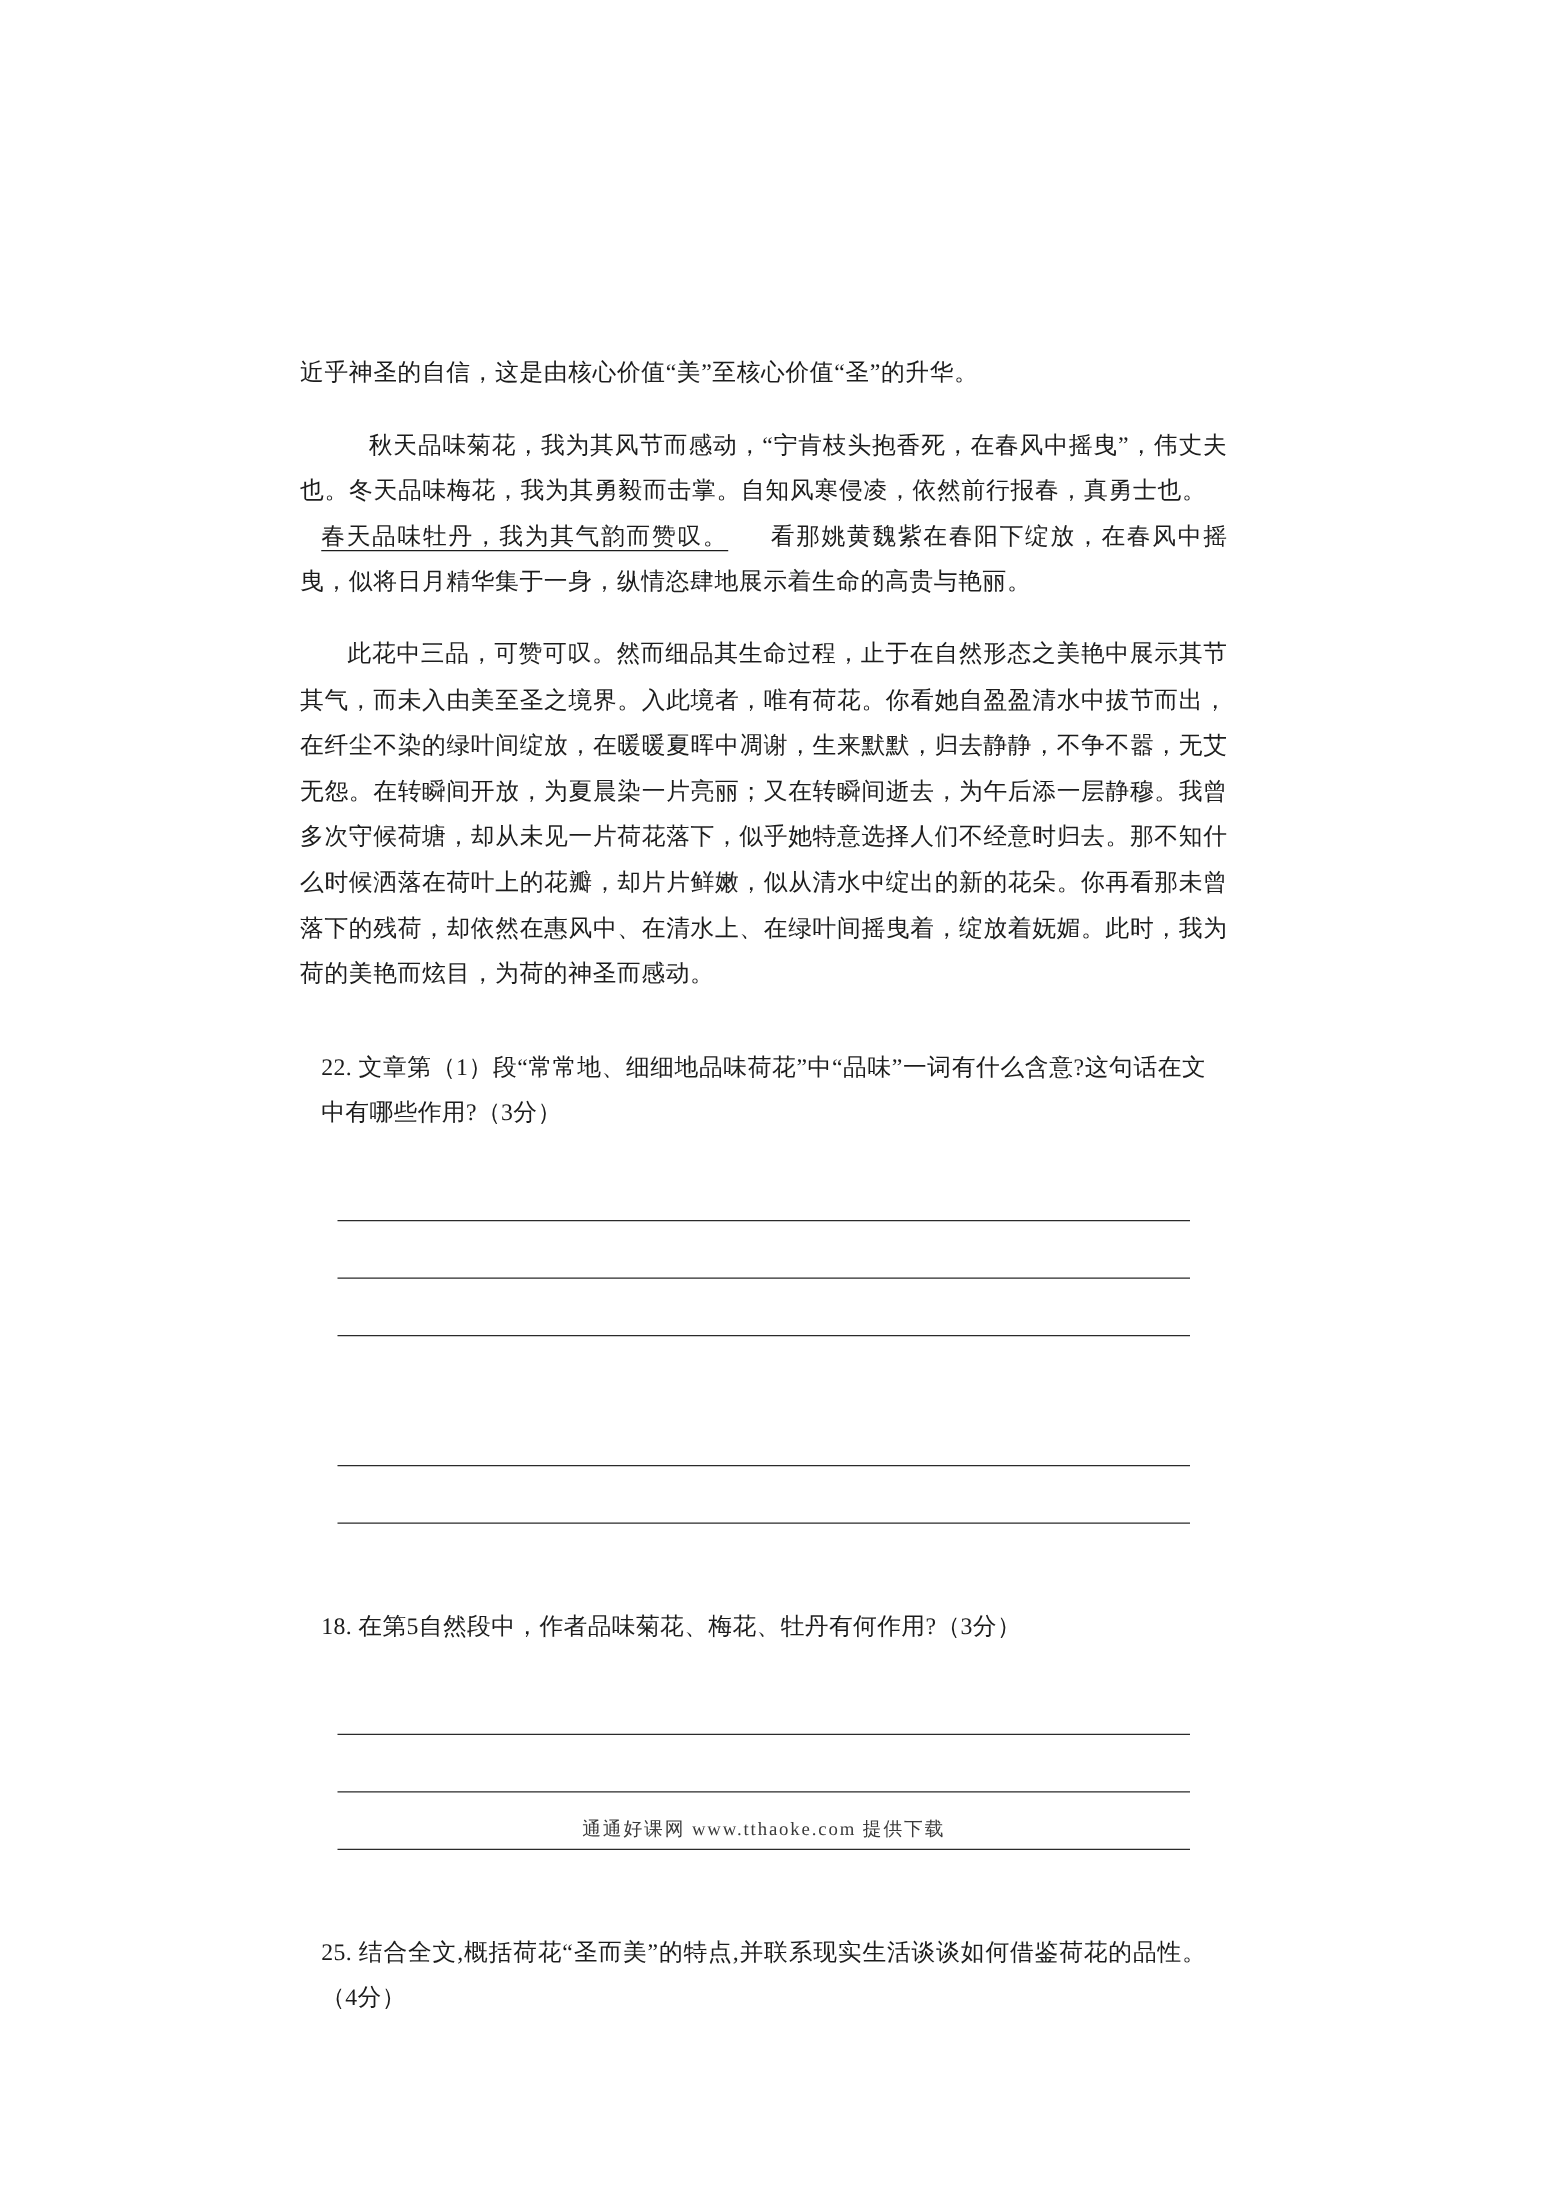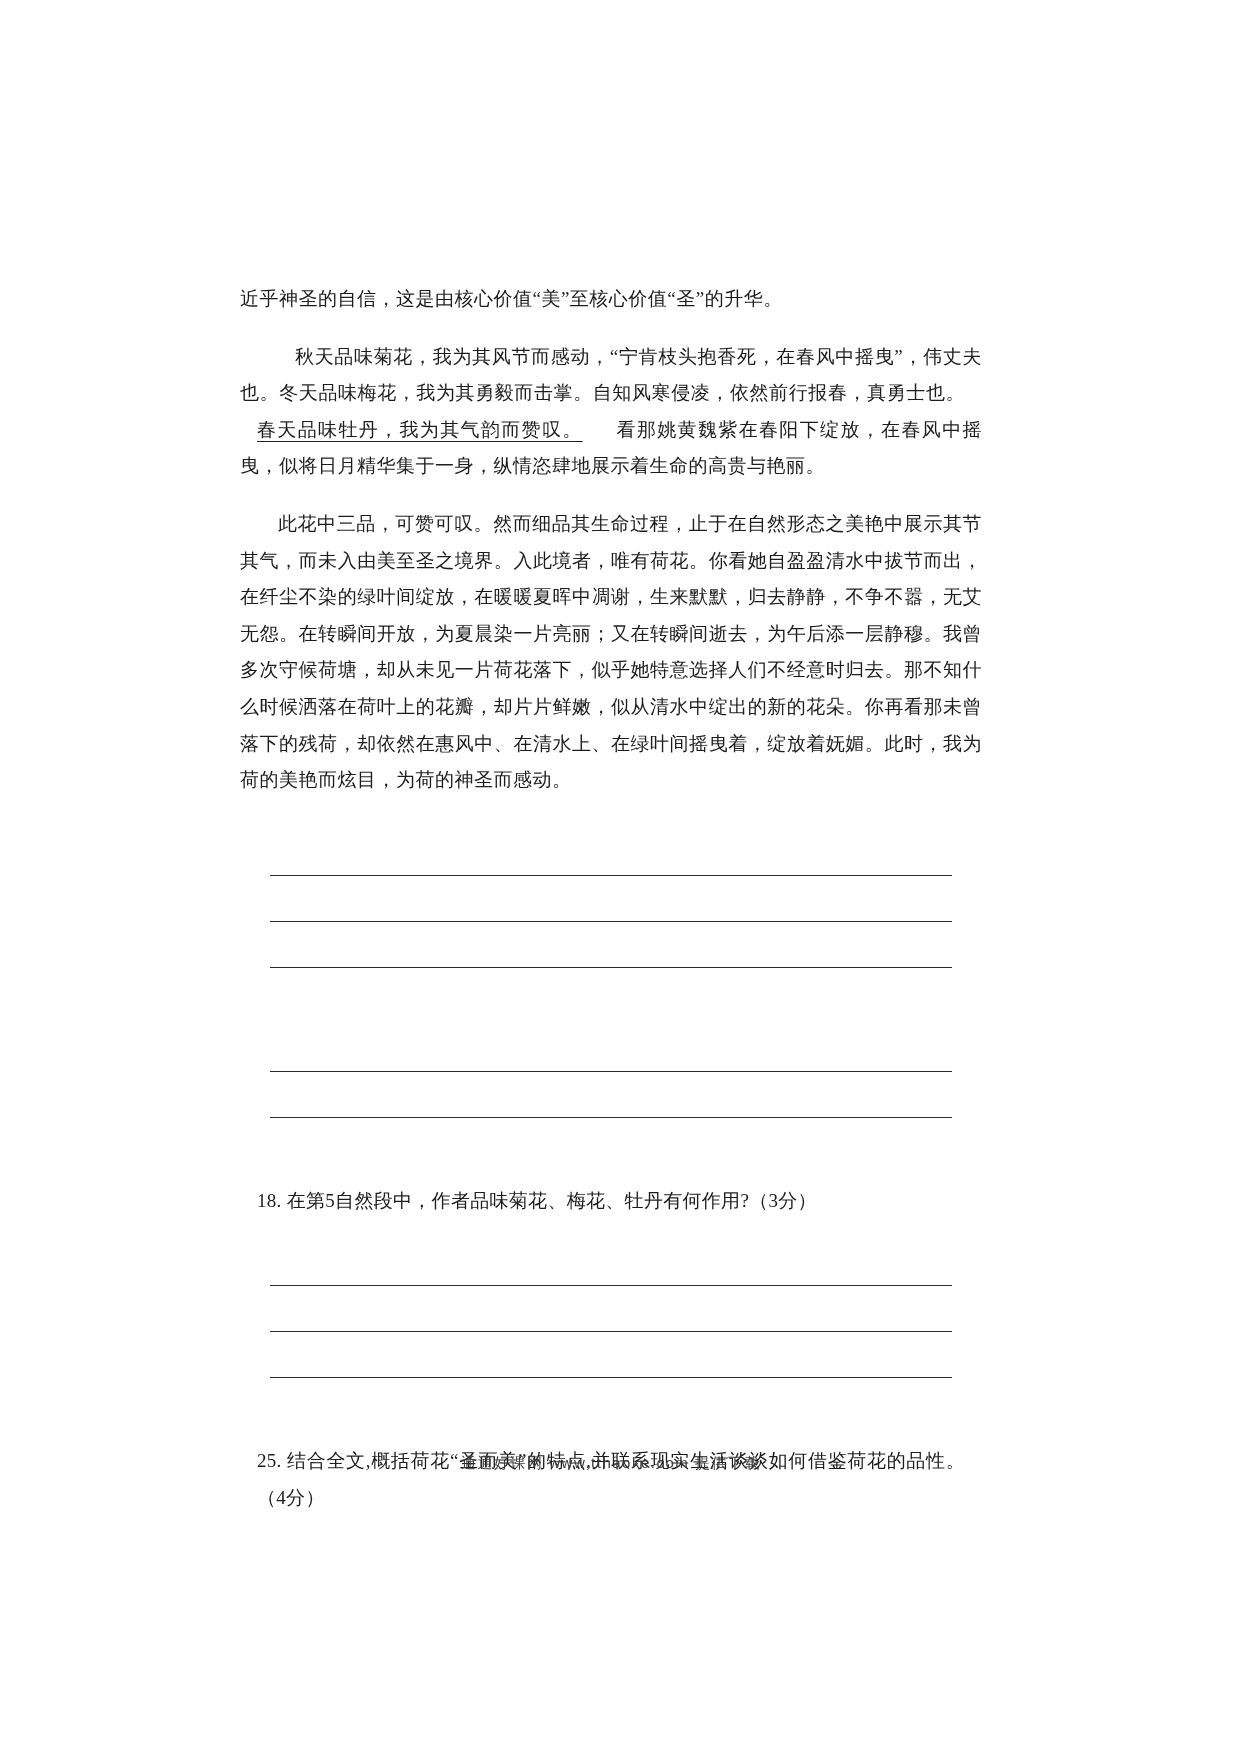--- a/index.html
+++ b/index.html
@@ -53,36 +53,37 @@
   }
   .footer {
     position: absolute;
     left: 163px;
     top: 1394px;
     width: 784px;
     text-align: center;
     font-size: 15px;
     color: #3a3a3a;
     letter-spacing: 1.5px;
-    font-family: Liberation Sans, sans-serif;
+    font-family: Liberation Serif, serif;
   }
 </style>
 </head>
 <body>
 
 <div class="page">
   <div class="content">
 
     <p class="para no-indent">近乎神圣的自信，这是由核心价值“美”至核心价值“圣”的升华。</p>
 
     <p class="para"><span>秋天品味菊花，我为其风节而感动，“宁肯枝头抱香死，在春风中摇曳”，伟丈夫也。冬天品味梅花，我为其勇毅而击掌。自知风寒侵凌，依然前行报春，真勇士也。</span><span class="u">春天品味牡丹，我为其气韵而赞叹。</span><span>看那姚黄魏紫在春阳下绽放，在春风中摇曳，似将日月精华集于一身，纵情恣肆地展示着生命的高贵与艳丽。</span></p>
 
     <p class="para">此花中三品，可赞可叹。然而细品其生命过程，止于在自然形态之美艳中展示其节其气，而未入由美至圣之境界。入此境者，唯有荷花。你看她自盈盈清水中拔节而出，在纤尘不染的绿叶间绽放，在暖暖夏晖中凋谢，生来默默，归去静静，不争不嚣，无艾无怨。在转瞬间开放，为夏晨染一片亮丽；又在转瞬间逝去，为午后添一层静穆。我曾多次守候荷塘，却从未见一片荷花落下，似乎她特意选择人们不经意时归去。那不知什么时候洒落在荷叶上的花瓣，却片片鲜嫩，似从清水中绽出的新的花朵。你再看那未曾落下的残荷，却依然在惠风中、在清水上、在绿叶间摇曳着，绽放着妩媚。此时，我为荷的美艳而炫目，为荷的神圣而感动。</p>
 
     <div class="question">
+      <p class="q-text">22. 文章第（1）段“常常地、细细地品味荷花”中“品味”一词有什么含意?这句话在文中有哪些作用?（3分）</p>
       <div class="answer-lines">
         <div class="answer-line"></div>
         <div class="answer-line"></div>
         <div class="answer-line"></div>
       </div>
     </div>
 
     <div class="question">
       <div class="answer-lines">
         <div class="answer-line"></div>

